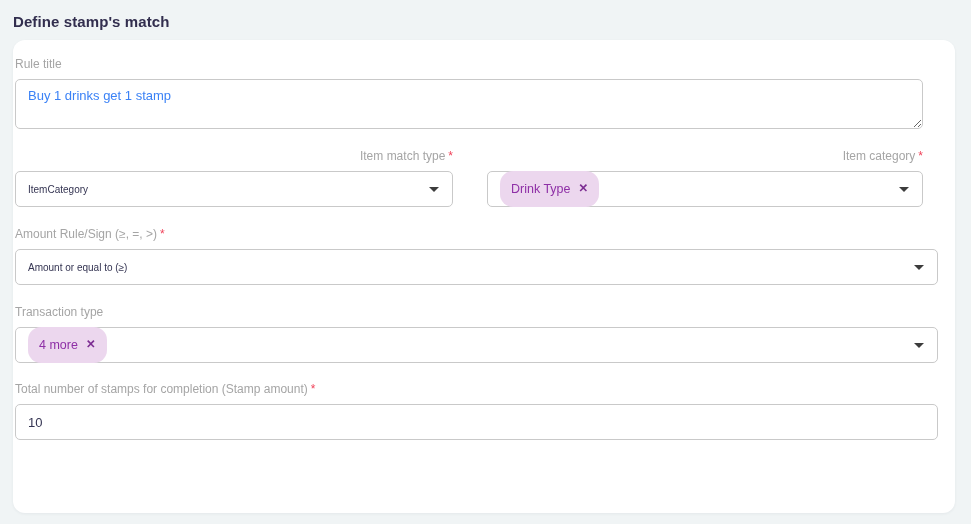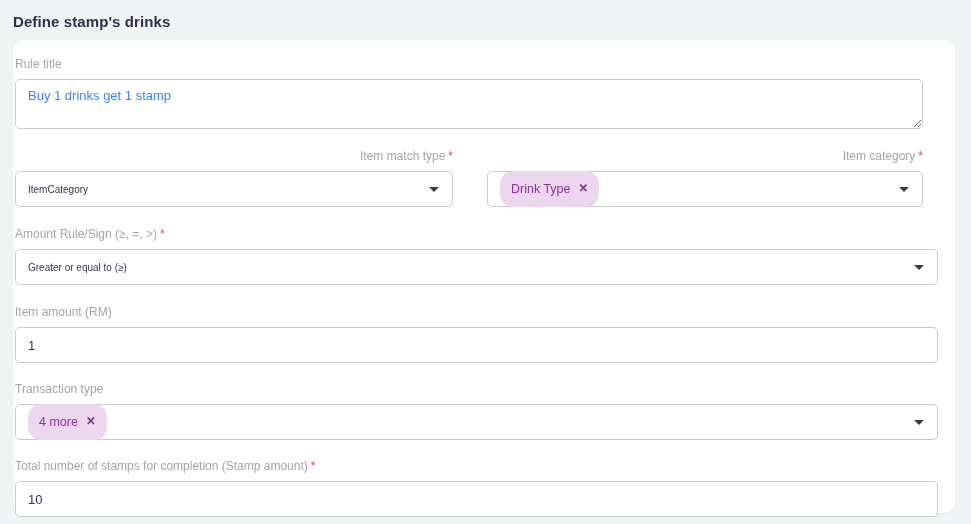--- a/index.html
+++ b/index.html
@@ -103,21 +103,21 @@
     color: #7c2d92;
     font-weight: bold;
     font-size: 11.5px;
     cursor: pointer;
     line-height: 1;
   }
 </style>
 </head>
 <body>
 
-<h1 class="page-title">Define stamp's drinks</h1>
+<h1 class="page-title">Define stamp's match</h1>
 
 <div class="card">
 
   <div class="field-group">
     <label class="field-label">Rule title</label>
     <textarea class="text-area" style="">Buy 1 drinks get 1 stamp</textarea>
   </div>
 
   <div class="two-col field-group">
     <div class="col-a">
@@ -135,31 +135,25 @@
           <span class="chip-x">✕</span>
         </span>
         <span class="caret"></span>
       </div>
     </div>
   </div>
 
   <div class="field-group">
     <label class="field-label"><span>Amount Rule/Sign (≥, =, &gt;)</span><span class="req">*</span></label>
     <div class="select-box">
-      <span class="select-value">Greater or equal to (≥)</span>
+      <span class="select-value">Amount or equal to (≥)</span>
       <span class="caret"></span>
     </div>
   </div>
 
-  <div class="field-group tight">
-    <label class="field-label">Item amount (RM)</label>
-    <div class="input-box">
-      <input class="text-input" type="text" value="1" style="">
-    </div>
-  </div>
 
   <div class="field-group tight">
     <label class="field-label">Transaction type</label>
     <div class="select-box">
       <span class="chip">
         <span>4 more</span>
         <span class="chip-x">✕</span>
       </span>
       <span class="caret"></span>
     </div>

